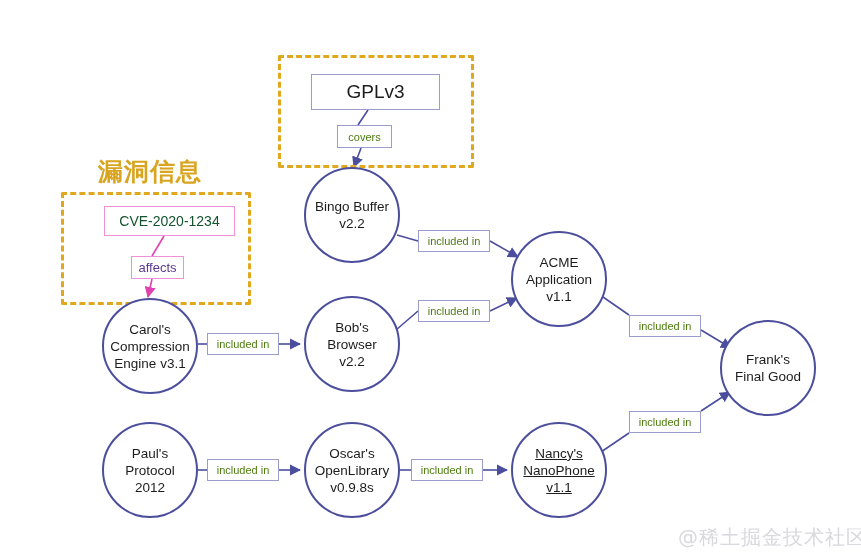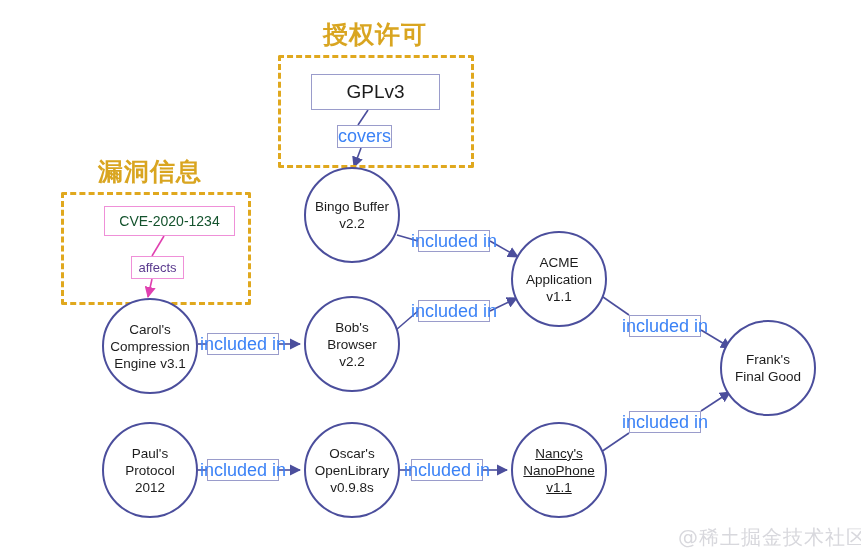--- a/index.html
+++ b/index.html
@@ -82,22 +82,22 @@
     font-size: 14px;
   }
   
   .edge-label {
     position: absolute;
     background: #ffffff;
     box-sizing: border-box;
     display: flex;
     align-items: center;
     justify-content: center;
-    font-size: 18px;
-    color: #3b82f6;
+    font-size: 11px;
+    color: #4d7c0f;
     white-space: nowrap;
     padding: 0 6px;
   }
   .edge-label.std {
     border: 1.2px solid #9a9ccb;
   }
   .edge-label.vuln {
     border: 1.3px solid #ef90d8;
     color: #5a3a8e;
     font-size: 13px;
@@ -148,21 +148,20 @@
     <path d="M 601 452 L 629 433" fill="none" stroke="#4b4e9c" stroke-width="1.6"></path>
     <path d="M 701 411 L 730 392" fill="none" stroke="#4b4e9c" stroke-width="1.6" marker-end="url(#arrow-blue)"></path>
 
     <path d="M 198 470 L 207 470" fill="none" stroke="#4b4e9c" stroke-width="1.6"></path>
     <path d="M 279 470 L 300 470" fill="none" stroke="#4b4e9c" stroke-width="1.6" marker-end="url(#arrow-blue)"></path>
 
     <path d="M 400 470 L 411 470" fill="none" stroke="#4b4e9c" stroke-width="1.6"></path>
     <path d="M 483 470 L 507 470" fill="none" stroke="#4b4e9c" stroke-width="1.6" marker-end="url(#arrow-blue)"></path>
   </svg>
 
-  <div class="group-title" style="left:323px; top:18px;">授权许可</div>
   <div class="group-box" style="left:278px; top:55px; width:196px; height:113px;"></div>
 
   <div class="group-title" style="left:98px; top:155px;">漏洞信息</div>
   <div class="group-box" style="left:61px; top:192px; width:190px; height:113px;"></div>
 
   <div class="rect-node license" style="left:311px; top:74px; width:129px; height:36px;">
     <span>GPLv3</span>
   </div>
 
   <div class="rect-node vuln" style="left:104px; top:206px; width:131px; height:30px;">

